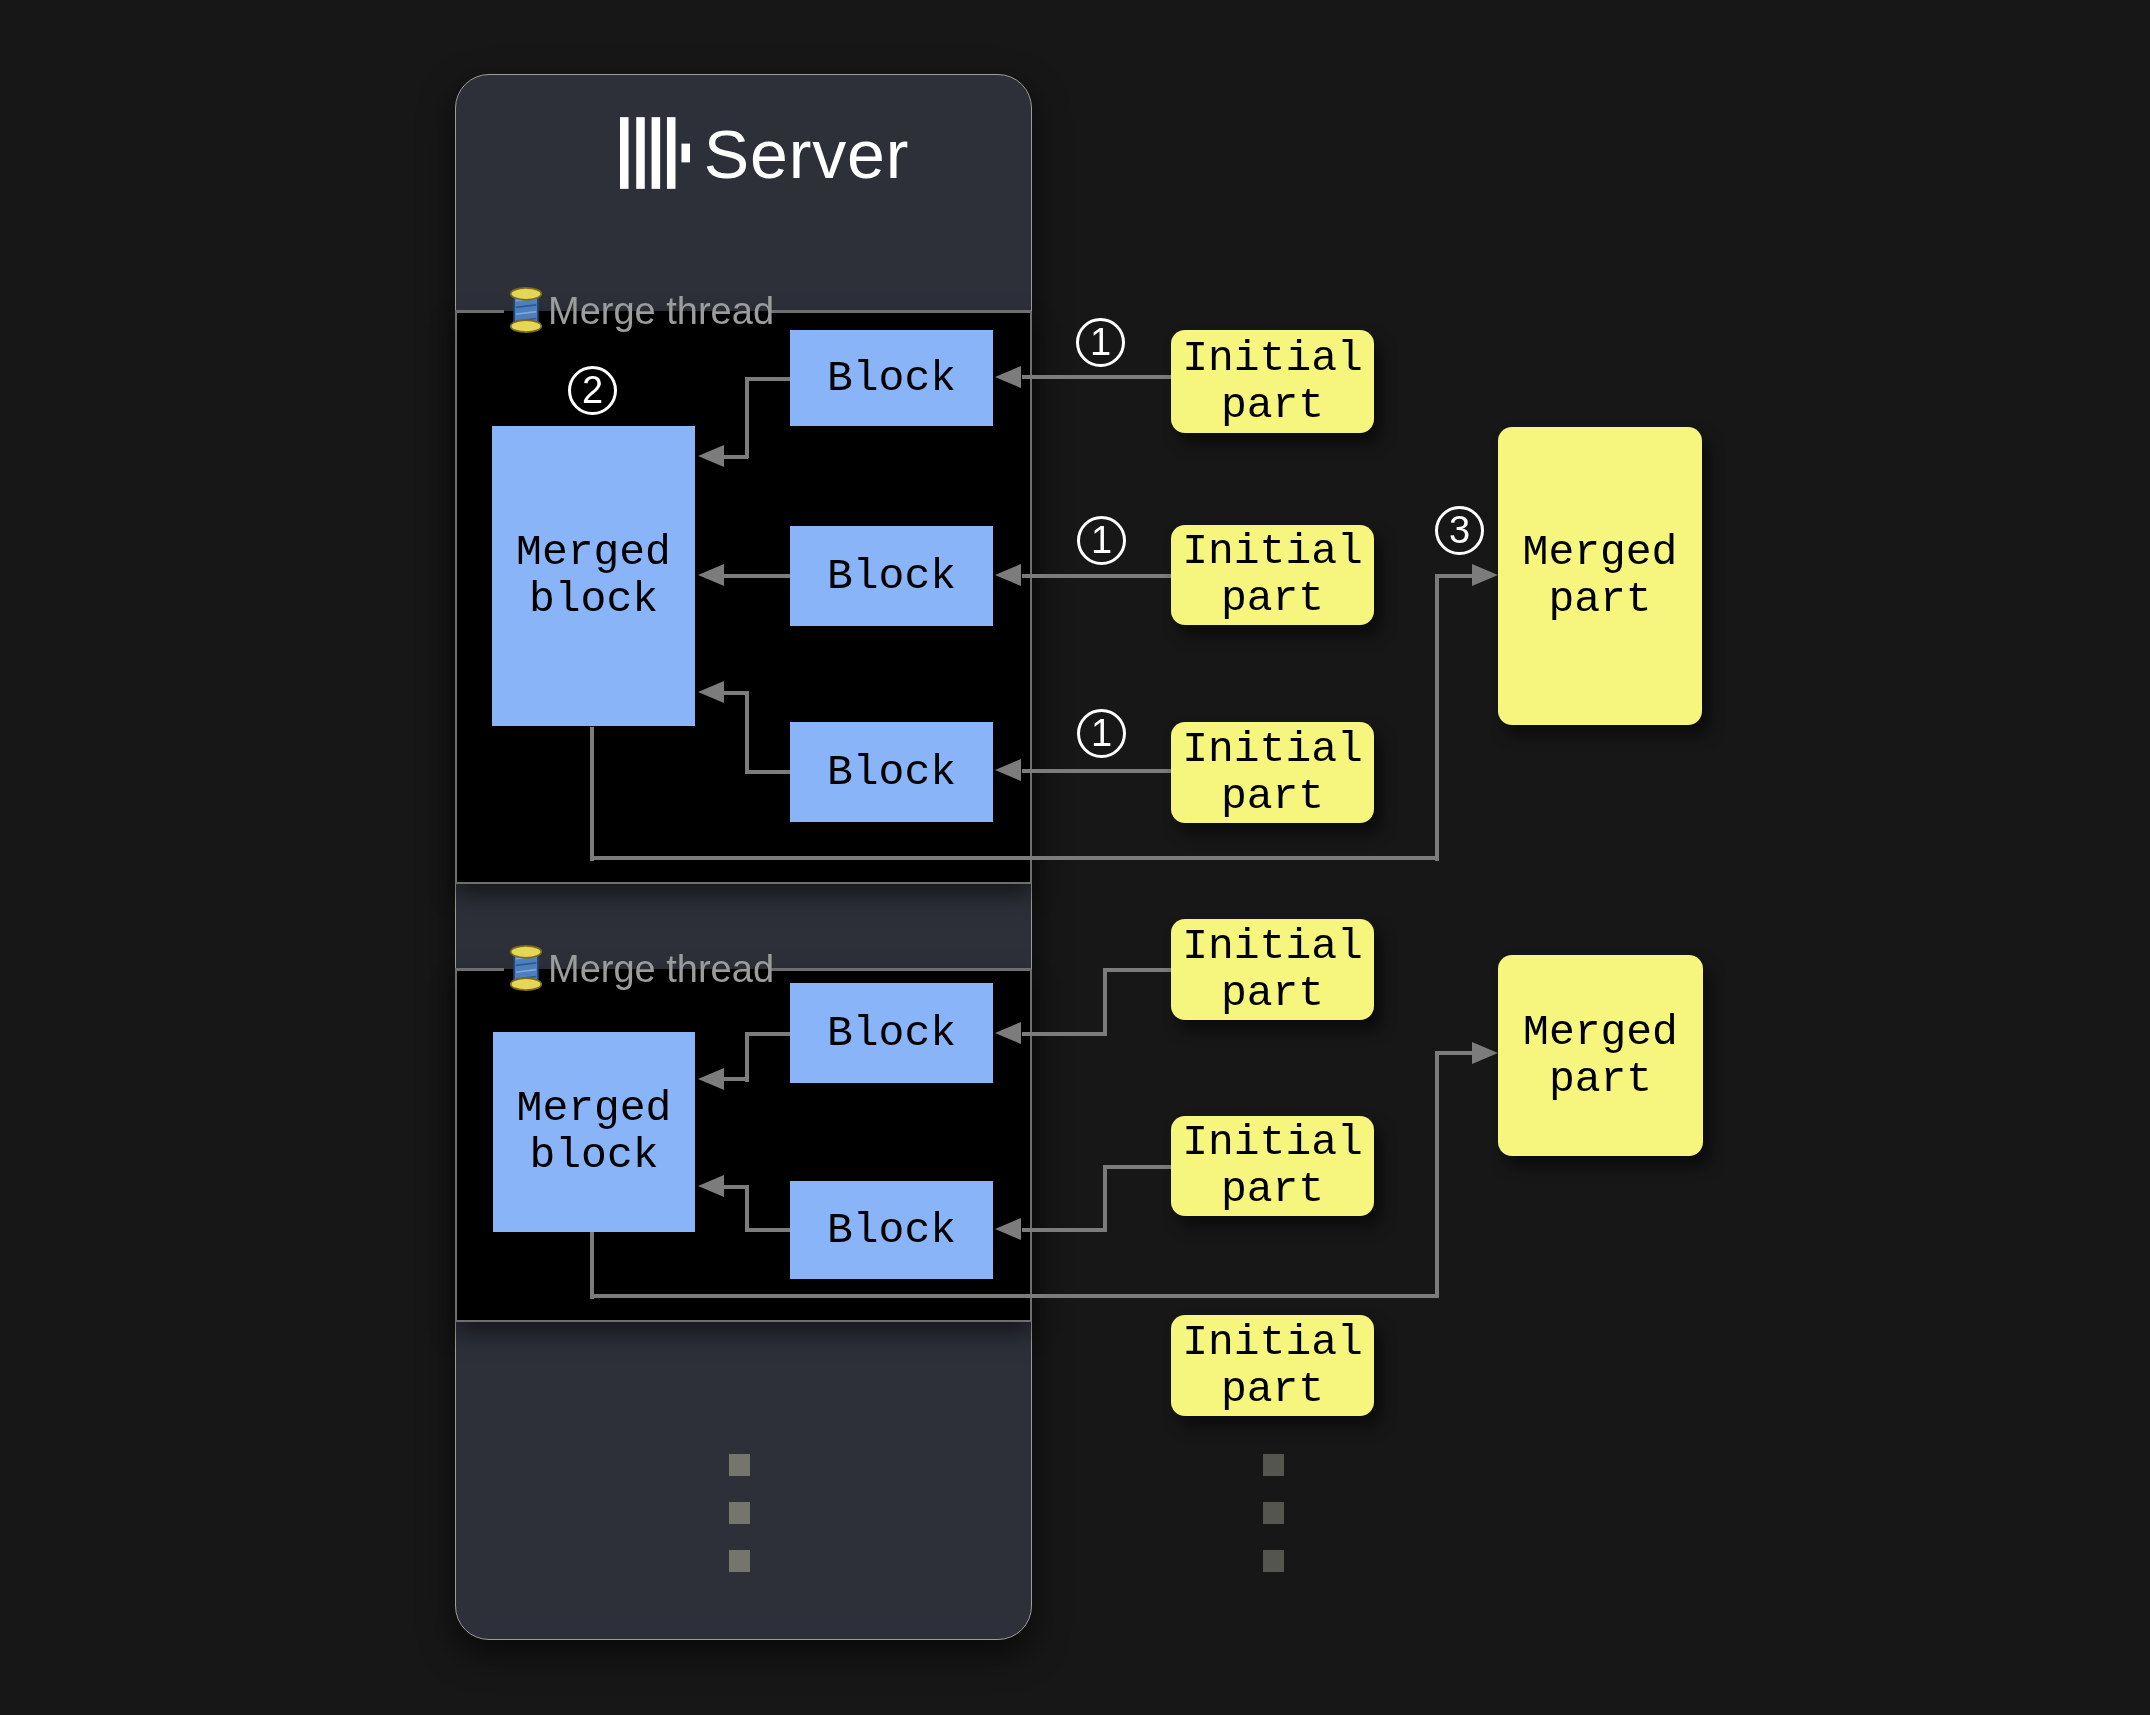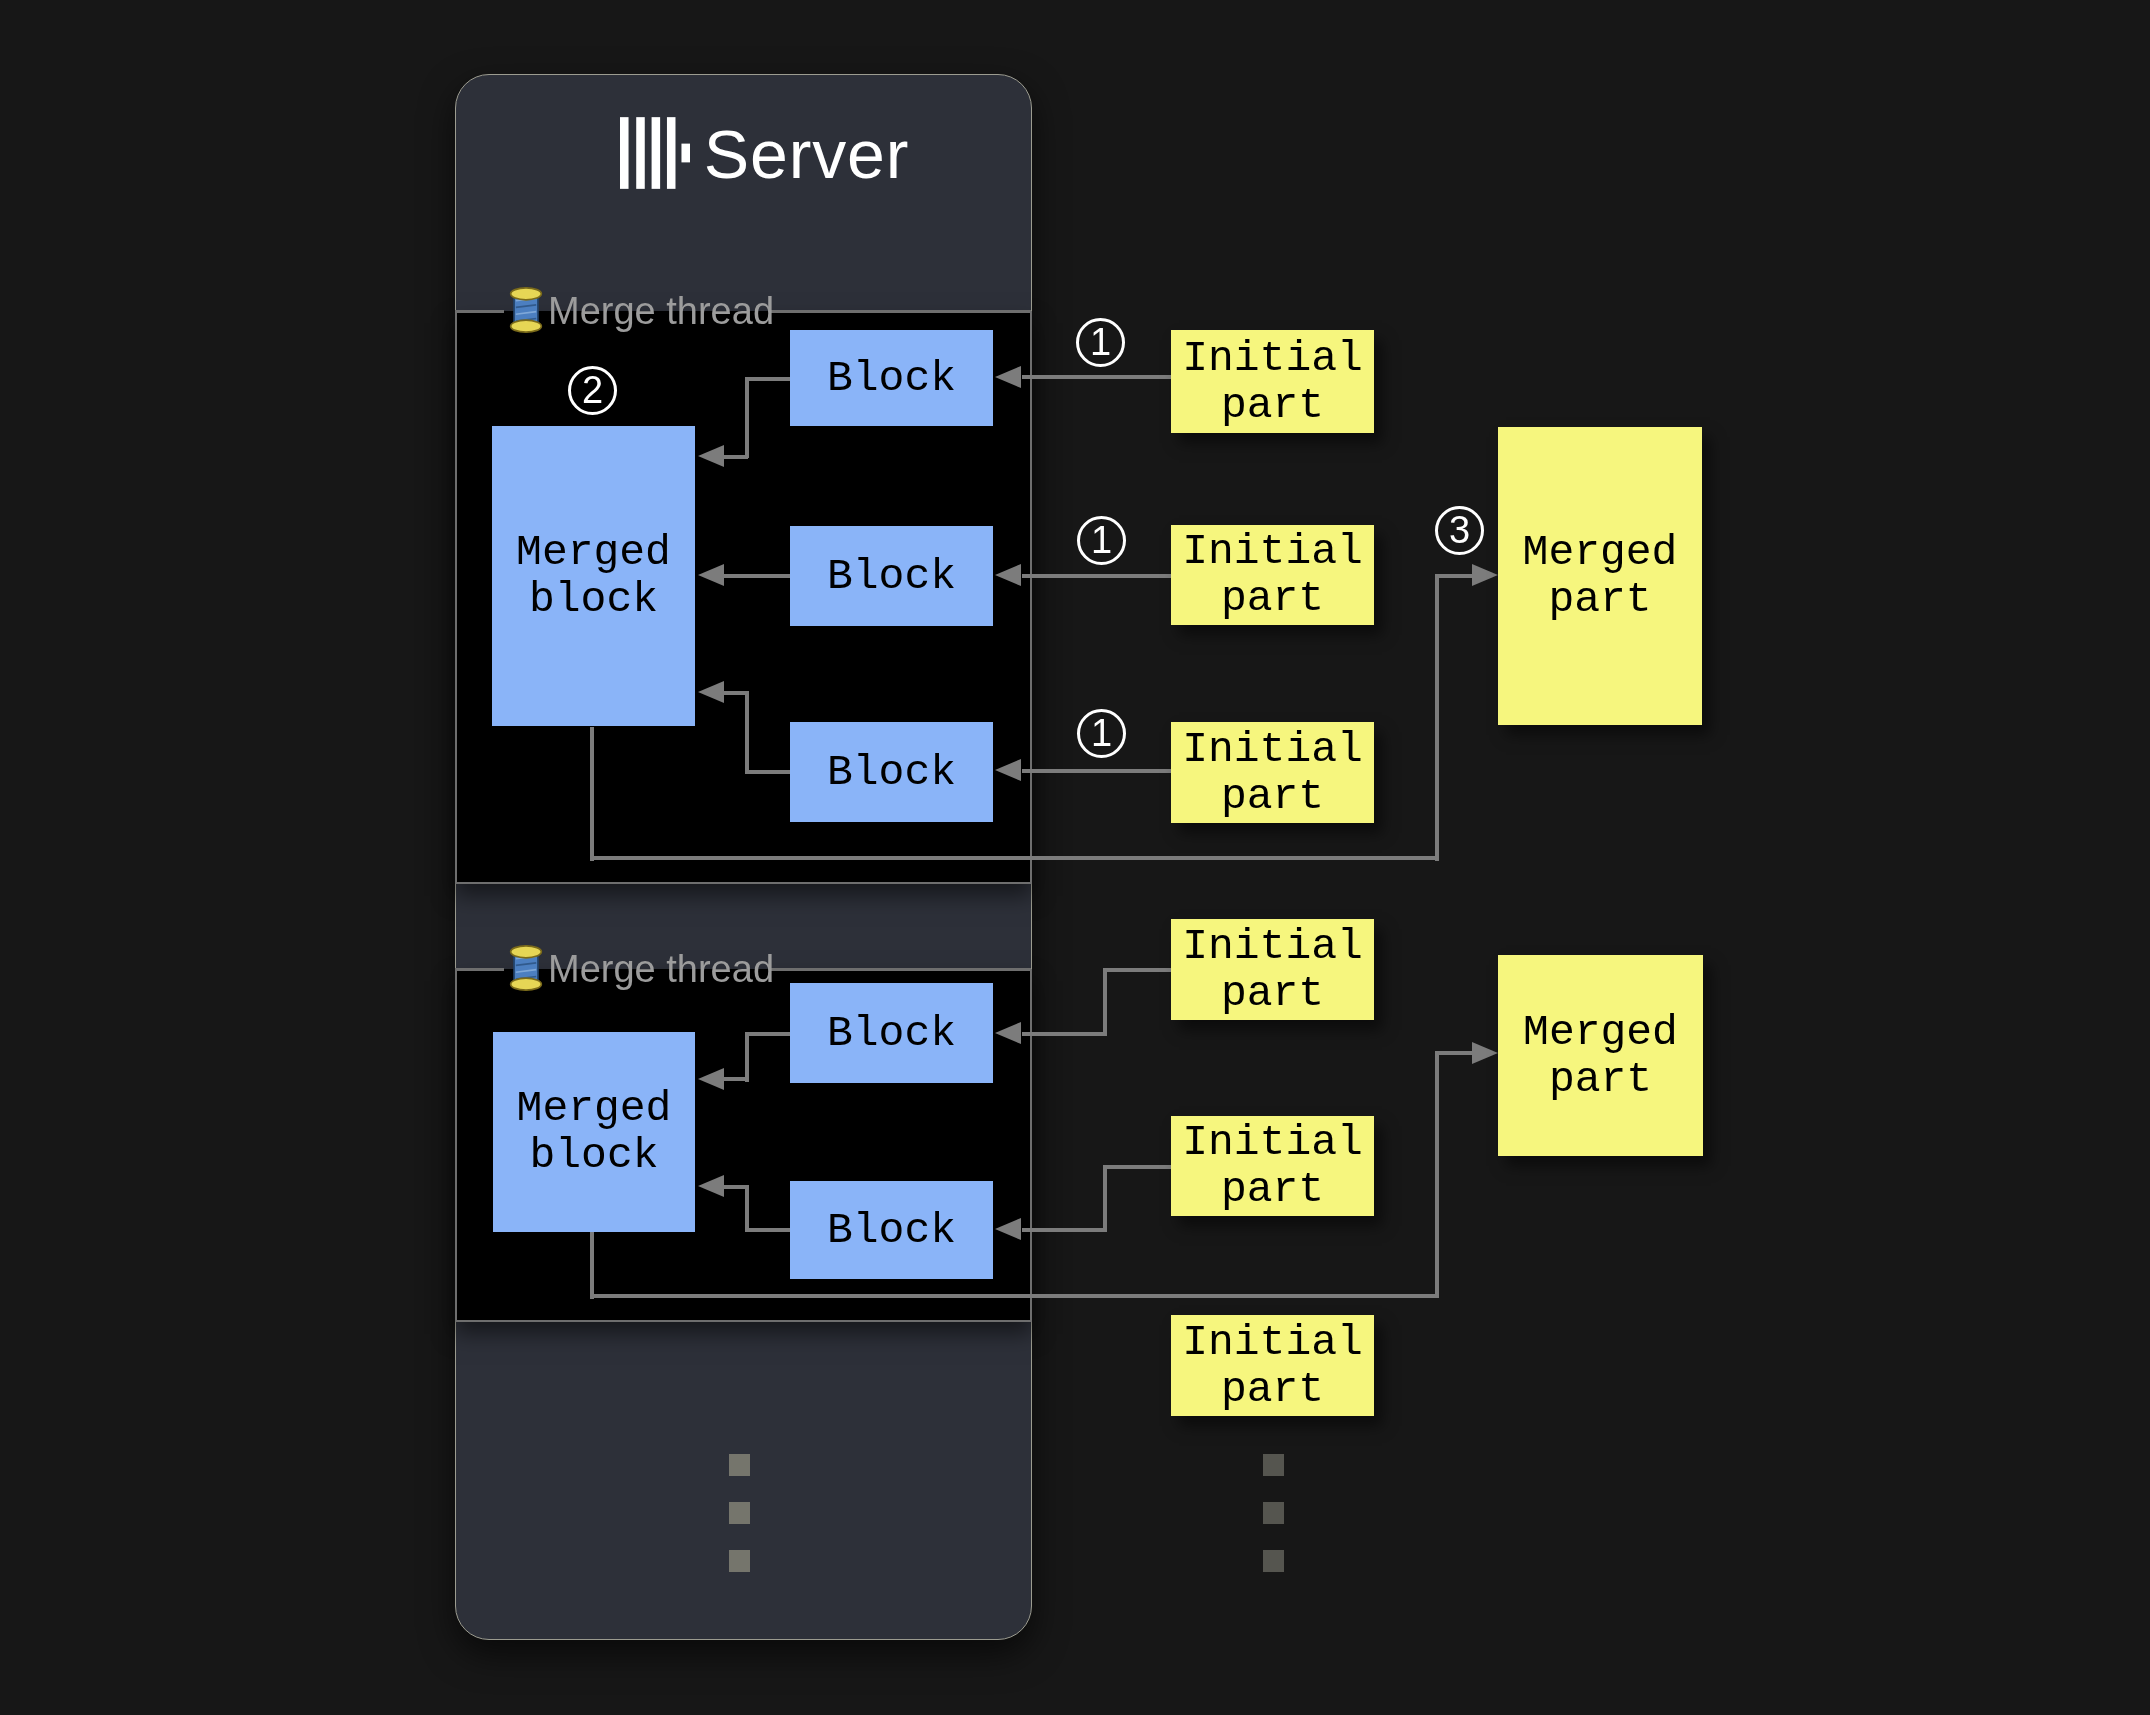--- a/index.html
+++ b/index.html
@@ -20,21 +20,21 @@
     align-items:center;justify-content:center;gap:14px;}
   .server-title{color:var(--title-text);font-size:68px;letter-spacing:0.9px;}
   .thread-box{background:var(--thread-box);border:2.6px solid var(--thread-box-border);
     border-top:none;box-sizing:border-box;box-shadow:0 12px 20.5px rgba(0,0,0,.5);}
   .tb-top{height:2.6px;background:var(--thread-box-border);}
   .legend{display:flex;align-items:center;gap:4px;height:48px;}
   .legend-label{color:var(--legend-text);font-size:38px;white-space:nowrap;}
   .box{display:flex;align-items:center;justify-content:center;text-align:center;
     color:var(--box-text);font-size:43px;line-height:47px;box-sizing:border-box;font-family:Liberation Mono, monospace;}
   .blue{background:var(--block-fill);}
-  .yellow{background:var(--part-fill);box-shadow:7.7px 10.3px 13.7px rgba(0,0,0,.5);}
+  .yellow{background:var(--part-fill);box-shadow:7.7px 10.3px 13.7px rgba(0,0,0,.5);border-radius:14px;}
   .badge{width:43px;height:43px;border:3.4px solid var(--badge);border-radius:50%;
     color:var(--badge);font-size:38px;display:flex;align-items:center;justify-content:center;}
   .seg{background:var(--connector);}
   .arrow-l{width:0;height:0;border-top:11px solid transparent;border-bottom:11px solid transparent;
     border-right:26px solid var(--connector);}
   .arrow-r{width:0;height:0;border-top:11px solid transparent;border-bottom:11px solid transparent;
     border-left:26px solid var(--connector);}
   .dot{width:20.5px;height:22px;}
   .dl{background:var(--dots-left);} .dr{background:var(--dots-right);}
 </style>

